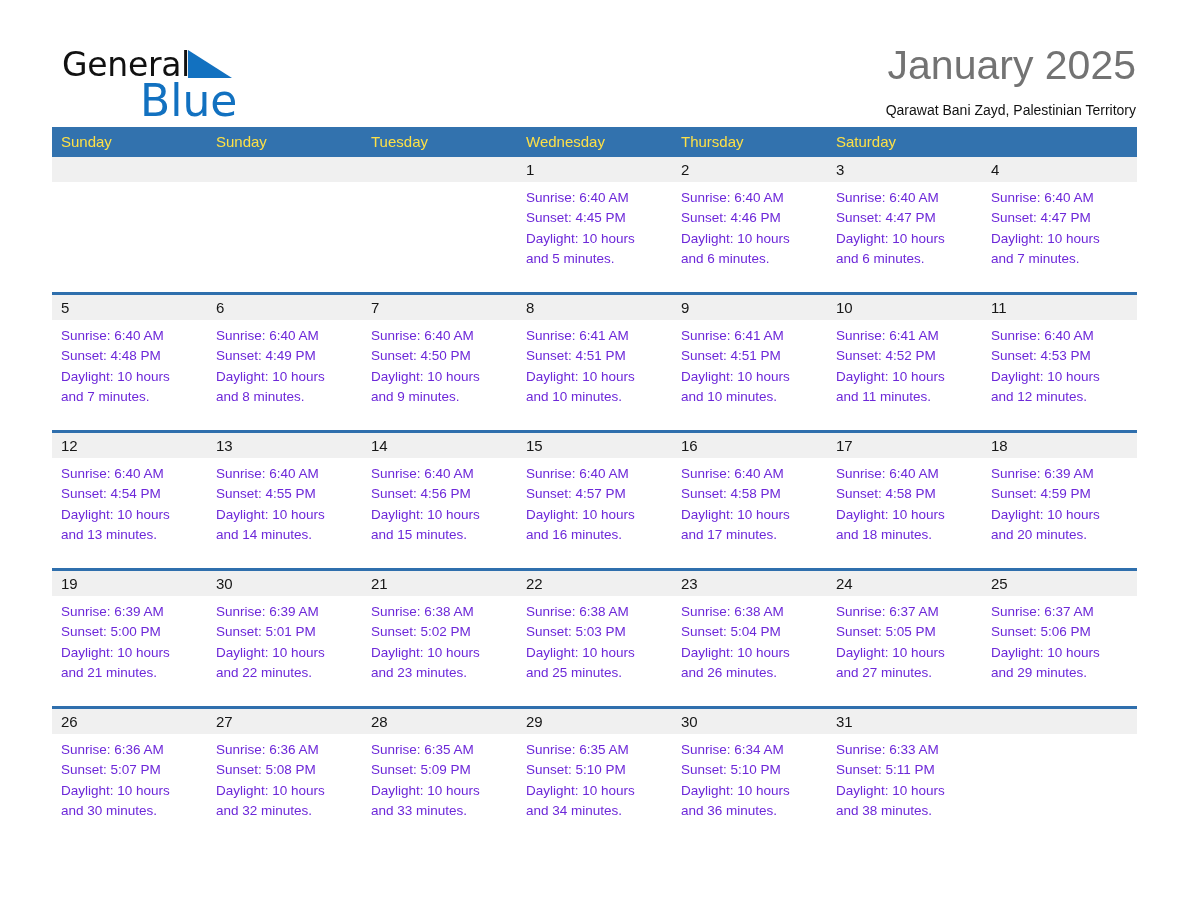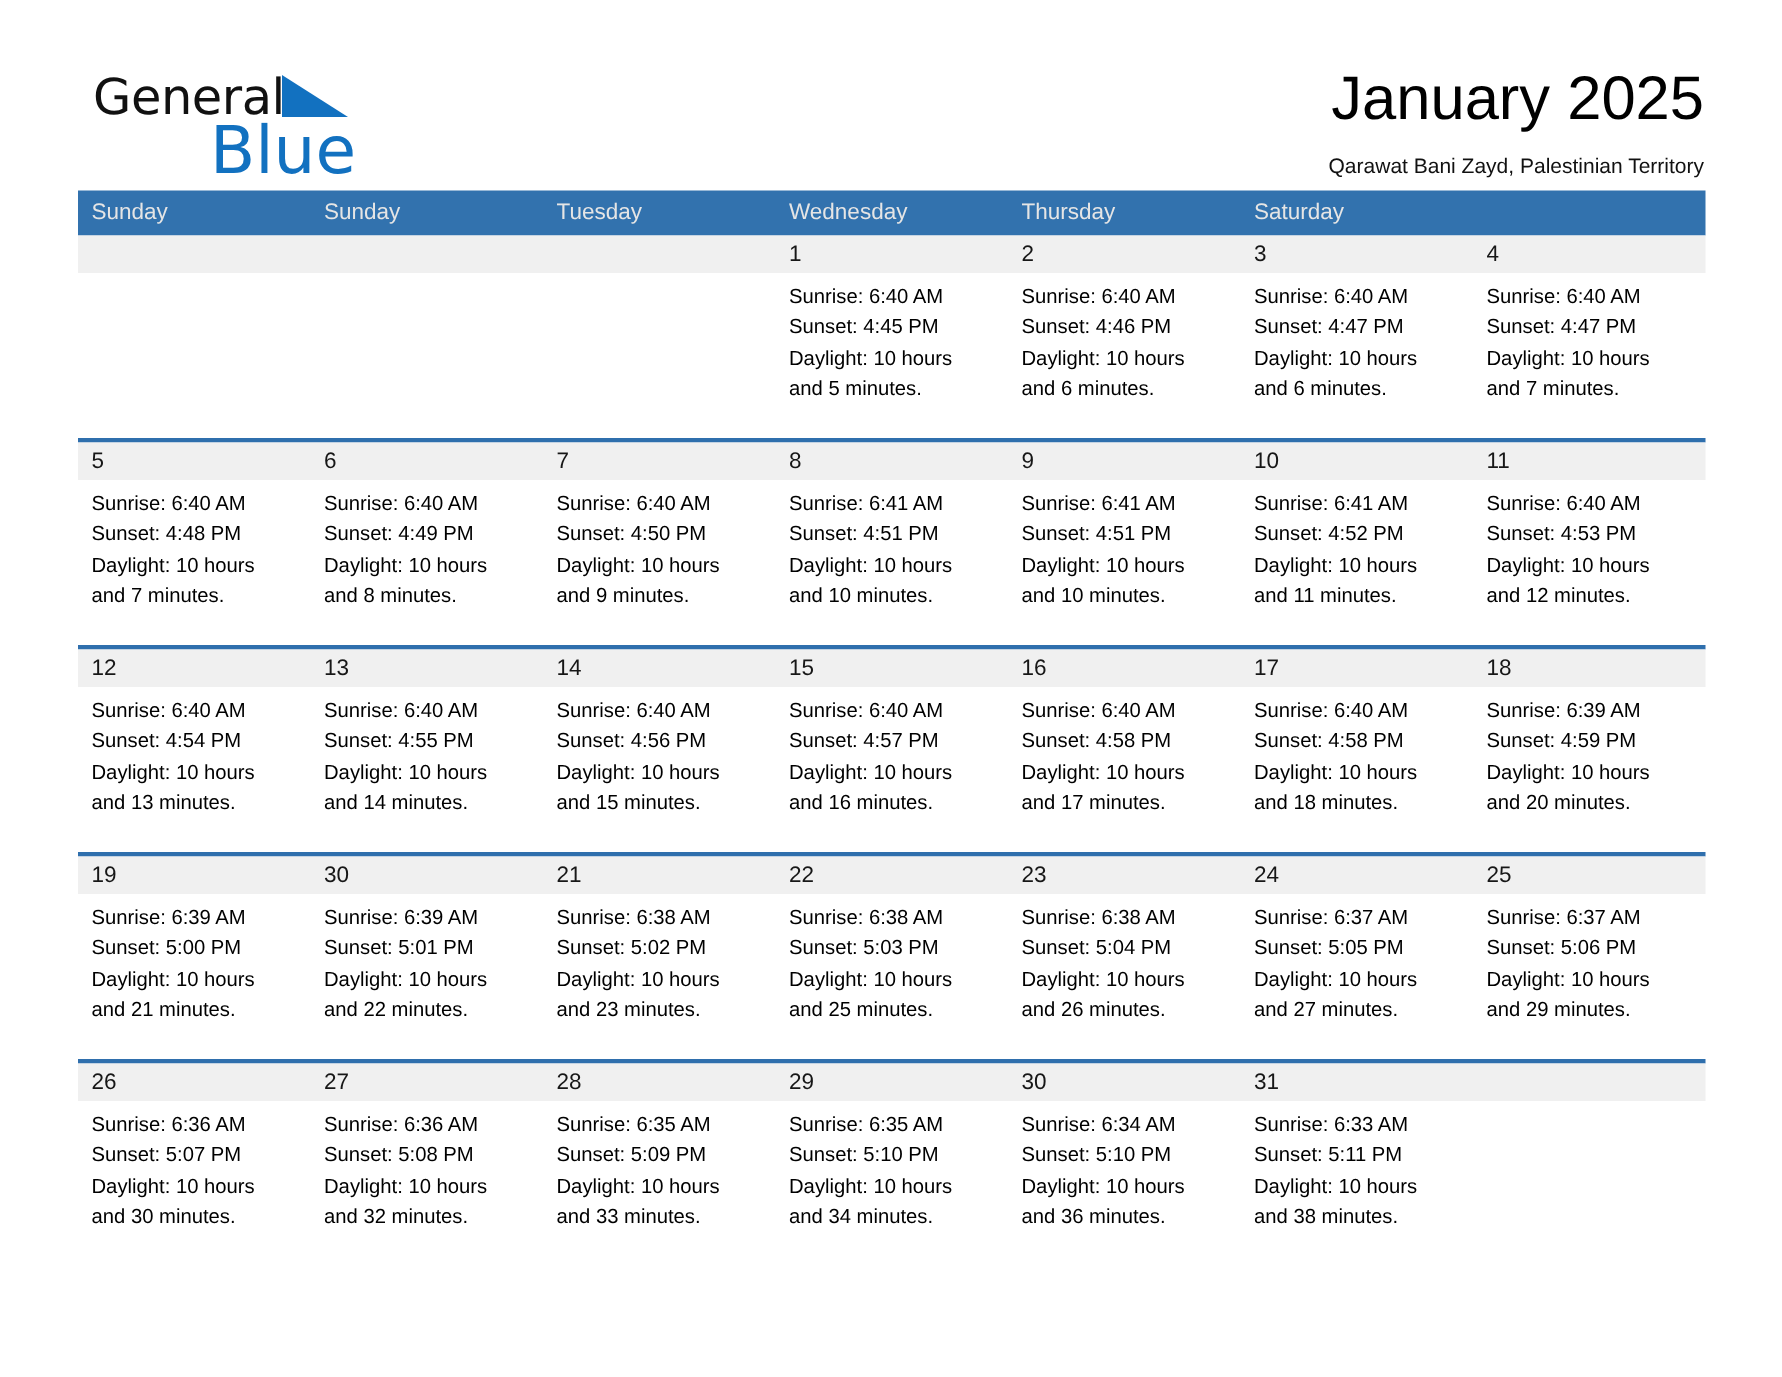--- a/index.html
+++ b/index.html
@@ -59,21 +59,21 @@
     font-weight: 400;
     margin-top: -4px;
     margin-left: 78px;
   }
   .title-block {
     text-align: right;
   }
   .cal-title {
     font-size: 41px;
     font-weight: 400;
-    color: #000000;
+    color: #737373;
     letter-spacing: 0px;
     line-height: 1.05;
     margin: 0;
   }
   .cal-subtitle {
     font-size: 14px;
     font-weight: 400;
     color: #111111;
     margin-top: 16px;
     line-height: 1.1;
@@ -84,21 +84,21 @@
     margin-top: 17px;
     width: 1085px;
   }
   .weekdays {
     display: grid;
     grid-template-columns: repeat(7, 1fr);
     background: #3272ae;
     height: 30px;
   }
   .weekday {
-    color: #e5e5e5;
+    color: #fde047;
     font-size: 15px;
     line-height: 30px;
     padding-left: 9px;
     white-space: nowrap;
   }
 
   .week {
     position: relative;
     border-top: 3px solid #2f6fad;
     margin-top: 6px;
@@ -128,21 +128,21 @@
   }
   .daynum {
     font-size: 15px;
     line-height: 25px;
     height: 25px;
     color: #171717;
   }
   .info {
     font-size: 13.5px;
     line-height: 20.3px;
-    color: #000000;
+    color: #6d28d9;
     padding-top: 6px;
   }
   .info div { white-space: nowrap; }
 </style>
 </head>
 <body>
 
 <div class="page">
 
   <div class="topbar">

